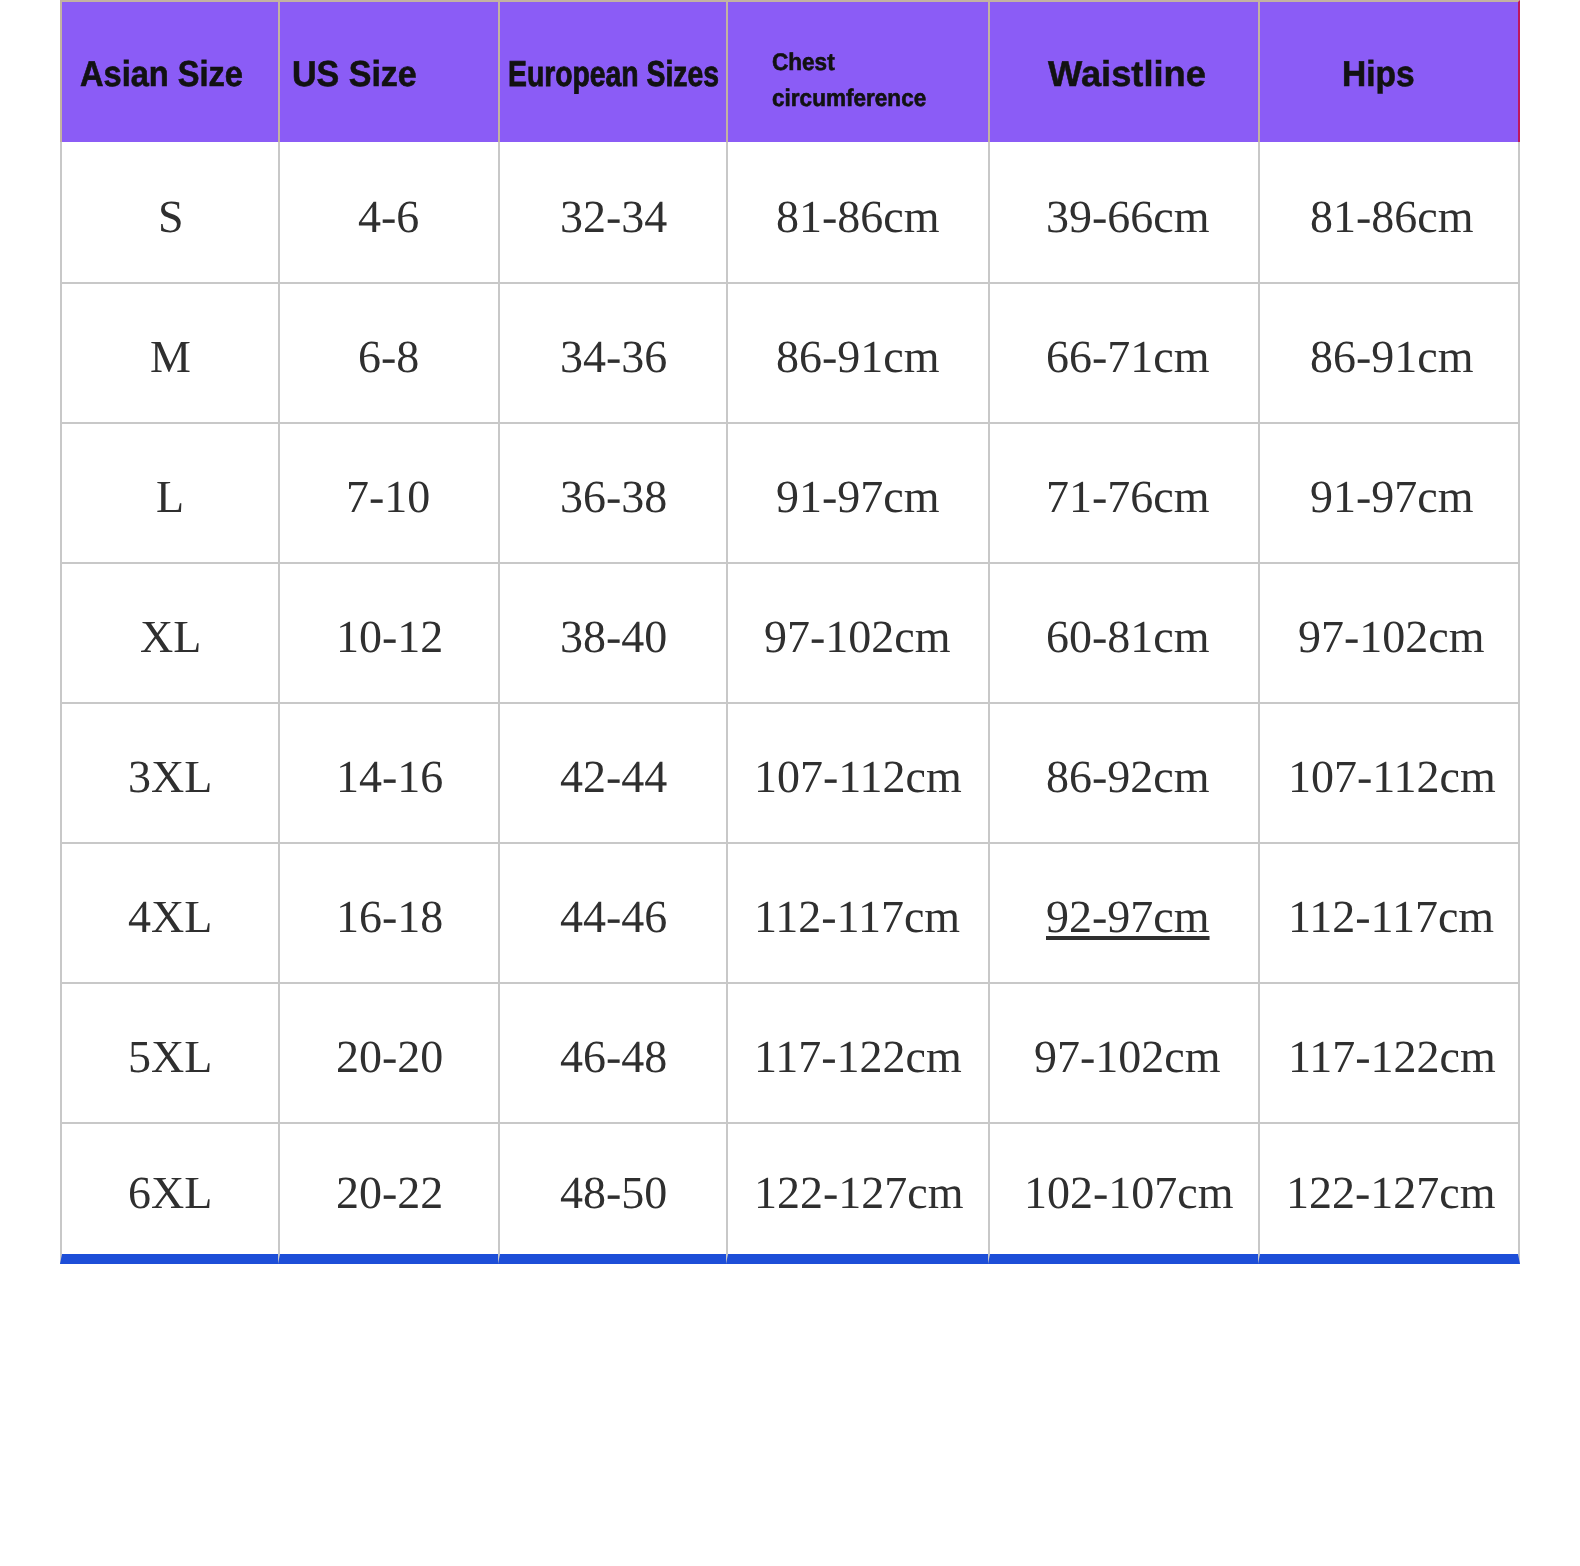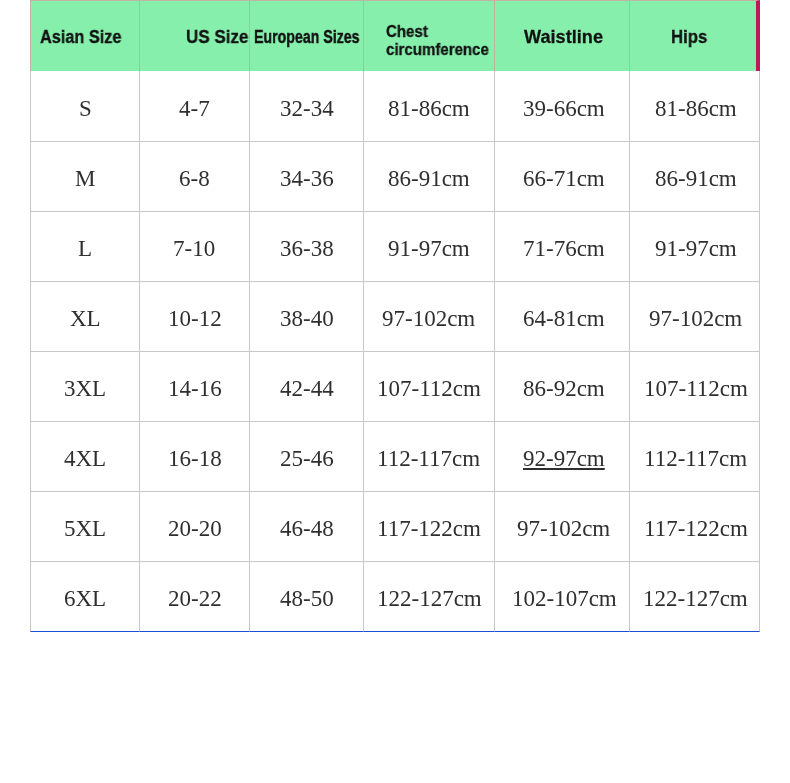--- a/index.html
+++ b/index.html
@@ -7,40 +7,40 @@
        font-family:"Liberation Sans",sans-serif;}
   .sheet{position:relative;width:790px;height:783px;background:#fff;overflow:hidden;}
 
   table.size-table{position:absolute;left:30px;top:0px;
     border-collapse:separate;border-spacing:0;table-layout:fixed;width:730px;}
 
 
   thead th{
     box-sizing:border-box;padding:0;border:0 none;
     height:71px;vertical-align:top;position:relative;
-    background:#86efac;
+    background:#8b5cf6;
     border-left:1px solid #c3b2a2;
     border-top:1px solid #c3b2a2;
     font-family:"Liberation Sans",sans-serif;font-weight:bold;font-size:18px;
     color:#121212;text-align:left;line-height:18px;}
-  thead th:last-child{border-right:4px solid #be185d;}
+  thead th:last-child{border-right:1px solid #be185d;}
   thead th .hw{position:absolute;left:0;top:0;display:block;white-space:nowrap;}
   thead th .hr{display:block;}
   thead th .hl{display:inline-block;transform-origin:left center;white-space:nowrap;will-change:transform;}
 
   tbody td{
     box-sizing:border-box;padding:0;border:0 none;
     height:70px;background:#fff;text-align:center;vertical-align:middle;
     border-left:1px solid #c8c8c8;
     border-top:1px solid #c8c8c8;
     font-family:"Liberation Serif",serif;font-weight:400;font-size:23px;
     color:#2f2f2f;line-height:1;}
   tbody tr:first-child td{border-top:0 none;}
   tbody td:last-child{border-right:1px solid #c8c8c8;}
-  tbody tr:last-child td{border-bottom:1px solid #1d4ed8;height:71px;}
+  tbody tr:last-child td{border-bottom:5px solid #1d4ed8;height:71px;}
   tbody td span.cv{display:inline-block;position:relative;top:2px;will-change:transform;}
 
   .c0{width:109px;} .c1{width:110px;} .c2{width:114px;}
   .c3{width:131px;} .c4{width:135px;} .c5{width:131px;}
 </style>
 </head>
 <body>
 
 <div class="sheet">
   <table class="size-table">
@@ -53,51 +53,51 @@
         <col class="c5">
     </colgroup>
     <thead>
       <tr>
         <th>
           <span class="hw" style="left: 8.9px; top: 27px;">
               <span class="hr"><span class="hl" style="transform: scaleX(0.905); -webkit-text-stroke: 0.325px rgb(18, 18, 18);">Asian Size</span></span>
             </span>
         </th>
         <th>
-          <span class="hw" style="left: 6px; top: 27px; margin-left: 40px;">
+          <span class="hw" style="left: 6px; top: 27px;">
               <span class="hr"><span class="hl" style="transform: scaleX(0.945); -webkit-text-stroke: 0.296px rgb(18, 18, 18);">US Size</span></span>
             </span>
         </th>
         <th>
           <span class="hw" style="left: 3.6px; top: 27px;">
               <span class="hr"><span class="hl" style="transform: scaleX(0.787); -webkit-text-stroke: 0.428px rgb(18, 18, 18);">European Sizes</span></span>
             </span>
         </th>
-        <th style="font-size: 16px; line-height: 17.5px;">
+        <th style="font-size: 12px; line-height: 17.5px;">
           <span class="hw" style="left: 22.4px; top: 22px;">
               <span class="hr"><span class="hl" style="transform: scaleX(0.94); -webkit-text-stroke: 0.3px rgb(18, 18, 18);">Chest</span></span>
               <span class="hr"><span class="hl" style="transform: scaleX(0.94); -webkit-text-stroke: 0.3px rgb(18, 18, 18);">circumference</span></span>
             </span>
         </th>
         <th>
           <span class="hw" style="left: 28.9px; top: 27px; text-decoration: underline;">
               <span class="hr"><span class="hl" style="transform: scaleX(1.008); -webkit-text-stroke: 0.255px rgb(18, 18, 18);">Waistline</span></span>
             </span>
         </th>
         <th>
           <span class="hw" style="left: 41.4px; top: 27px;">
               <span class="hr"><span class="hl" style="transform: scaleX(0.93); -webkit-text-stroke: 0.307px rgb(18, 18, 18);">Hips</span></span>
             </span>
         </th>
       </tr>
     </thead>
     <tbody>
         <tr>
           <td><span class="cv">S</span></td>
-          <td><span class="cv">4-7</span></td>
+          <td><span class="cv">4-6</span></td>
           <td><span class="cv">32-34</span></td>
           <td><span class="cv">81-86cm</span></td>
           <td><span class="cv" style="left: 2px;">39-66cm</span></td>
           <td><span class="cv" style="left: 1px;">81-86cm</span></td>
         </tr>
         <tr>
           <td><span class="cv">M</span></td>
           <td><span class="cv">6-8</span></td>
           <td><span class="cv">34-36</span></td>
           <td><span class="cv">86-91cm</span></td>
@@ -110,35 +110,35 @@
           <td><span class="cv">36-38</span></td>
           <td><span class="cv">91-97cm</span></td>
           <td><span class="cv" style="left: 2px;">71-76cm</span></td>
           <td><span class="cv" style="left: 1px;">91-97cm</span></td>
         </tr>
         <tr>
           <td><span class="cv">XL</span></td>
           <td><span class="cv">10-12</span></td>
           <td><span class="cv">38-40</span></td>
           <td><span class="cv">97-102cm</span></td>
-          <td><span class="cv" style="left: 2px;">64-81cm</span></td>
+          <td><span class="cv" style="left: 2px;">60-81cm</span></td>
           <td><span class="cv" style="left: 1px;">97-102cm</span></td>
         </tr>
         <tr>
           <td><span class="cv">3XL</span></td>
           <td><span class="cv">14-16</span></td>
           <td><span class="cv">42-44</span></td>
           <td><span class="cv">107-112cm</span></td>
           <td><span class="cv" style="left: 2px;">86-92cm</span></td>
           <td><span class="cv" style="left: 1px;">107-112cm</span></td>
         </tr>
         <tr>
           <td><span class="cv">4XL</span></td>
           <td><span class="cv">16-18</span></td>
-          <td><span class="cv">25-46</span></td>
+          <td><span class="cv">44-46</span></td>
           <td><span class="cv">112-117cm</span></td>
           <td><span class="cv" style="left: 2px; text-decoration: underline;">92-97cm</span></td>
           <td><span class="cv" style="left: 1px;">112-117cm</span></td>
         </tr>
         <tr>
           <td><span class="cv">5XL</span></td>
           <td><span class="cv">20-20</span></td>
           <td><span class="cv">46-48</span></td>
           <td><span class="cv">117-122cm</span></td>
           <td><span class="cv" style="left: 2px;">97-102cm</span></td>

